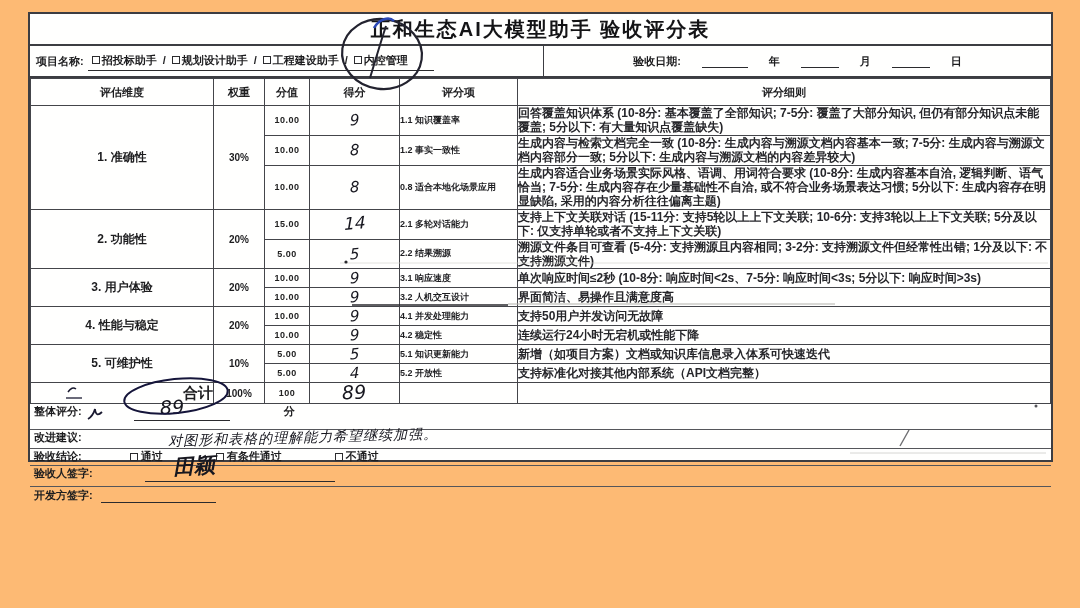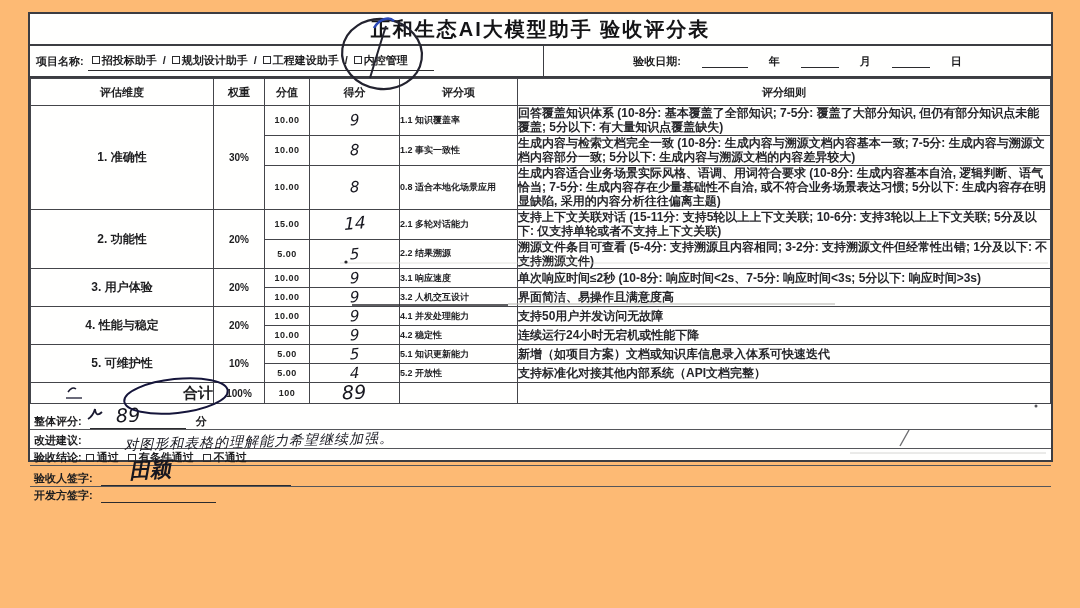--- a/index.html
+++ b/index.html
@@ -36,28 +36,28 @@
       transform:rotate(-5deg) skewX(-4deg);font-size:15px;color:#17171f;line-height:1;}
   .hw14{font-size:17px;}
   .hw89{font-size:19px;transform:rotate(-3deg);}
   
   .legend{height:41px;border-bottom:1.5px solid #3c3d42;box-sizing:border-box;padding:1px 0 0 4px;}
   .legend-title{font-weight:bold;font-size:10px;height:11px;}
   .legend-line{font-size:9.5px;font-weight:600;height:10px;display:flex;align-items:center;color:#222;}
   .tail{flex:1;border-bottom:1px solid #8e8e8a;margin:6px 6px 0 10px;}
   .op-title{height:15px;border-bottom:1.5px solid #55565a;font-weight:bold;font-size:11px;
             padding-left:4px;display:flex;align-items:center;box-sizing:border-box;}
-  .brow{display:flex;align-items:flex-end;border-bottom:1.5px solid #55565a;box-sizing:border-box;
-        padding-left:4px;font-weight:bold;font-size:11px;position:relative;}
+  .brow{display:flex;align-items:flex-start;border-bottom:1.5px solid #55565a;box-sizing:border-box;
+        padding-left:4px;font-weight:bold;font-size:11px;position:relative;gap:44px;}
   .r-score{height:26px}.r-sug{height:19px}.r-con{height:17px}.r-s1{height:21px}
   .r-s2{height:17px;border-bottom:none;display:flex;align-items:center;padding-left:4px;font-weight:bold;font-size:11px;}
   .score-blank{display:inline-block;width:96px;border-bottom:1.5px solid #2b2b2e;height:16px;
                margin:0 10px 0 8px;position:relative;}
   .score-blank .hw{position:absolute;left:26px;top:-6px;}
-  .con-opt{display:flex;align-items:center;margin-right:9px;margin-top:40px;}
+  .con-opt{display:flex;align-items:center;margin-right:9px;}
   .con-opt .cb{margin-right:3px;}
   .sig-line{display:inline-block;width:190px;border-bottom:1.5px solid #2b2b2e;height:15px;
             margin-left:8px;position:relative;}
   .sig-line .hw{position:absolute;left:28px;top:-10px;font-size:21px;font-weight:bold;transform:rotate(-4deg);}
   .sig-line2{display:inline-block;width:115px;border-bottom:1.5px solid #2b2b2e;height:14px;margin-left:8px;}
   .sug-hw{margin-left:42px;font-size:14px;transform:rotate(-1.5deg);letter-spacing:1px;}
   .overlay{position:absolute;left:0;top:0;width:1080px;height:608px;pointer-events:none;}
 </style>
 </head>
 <body>

